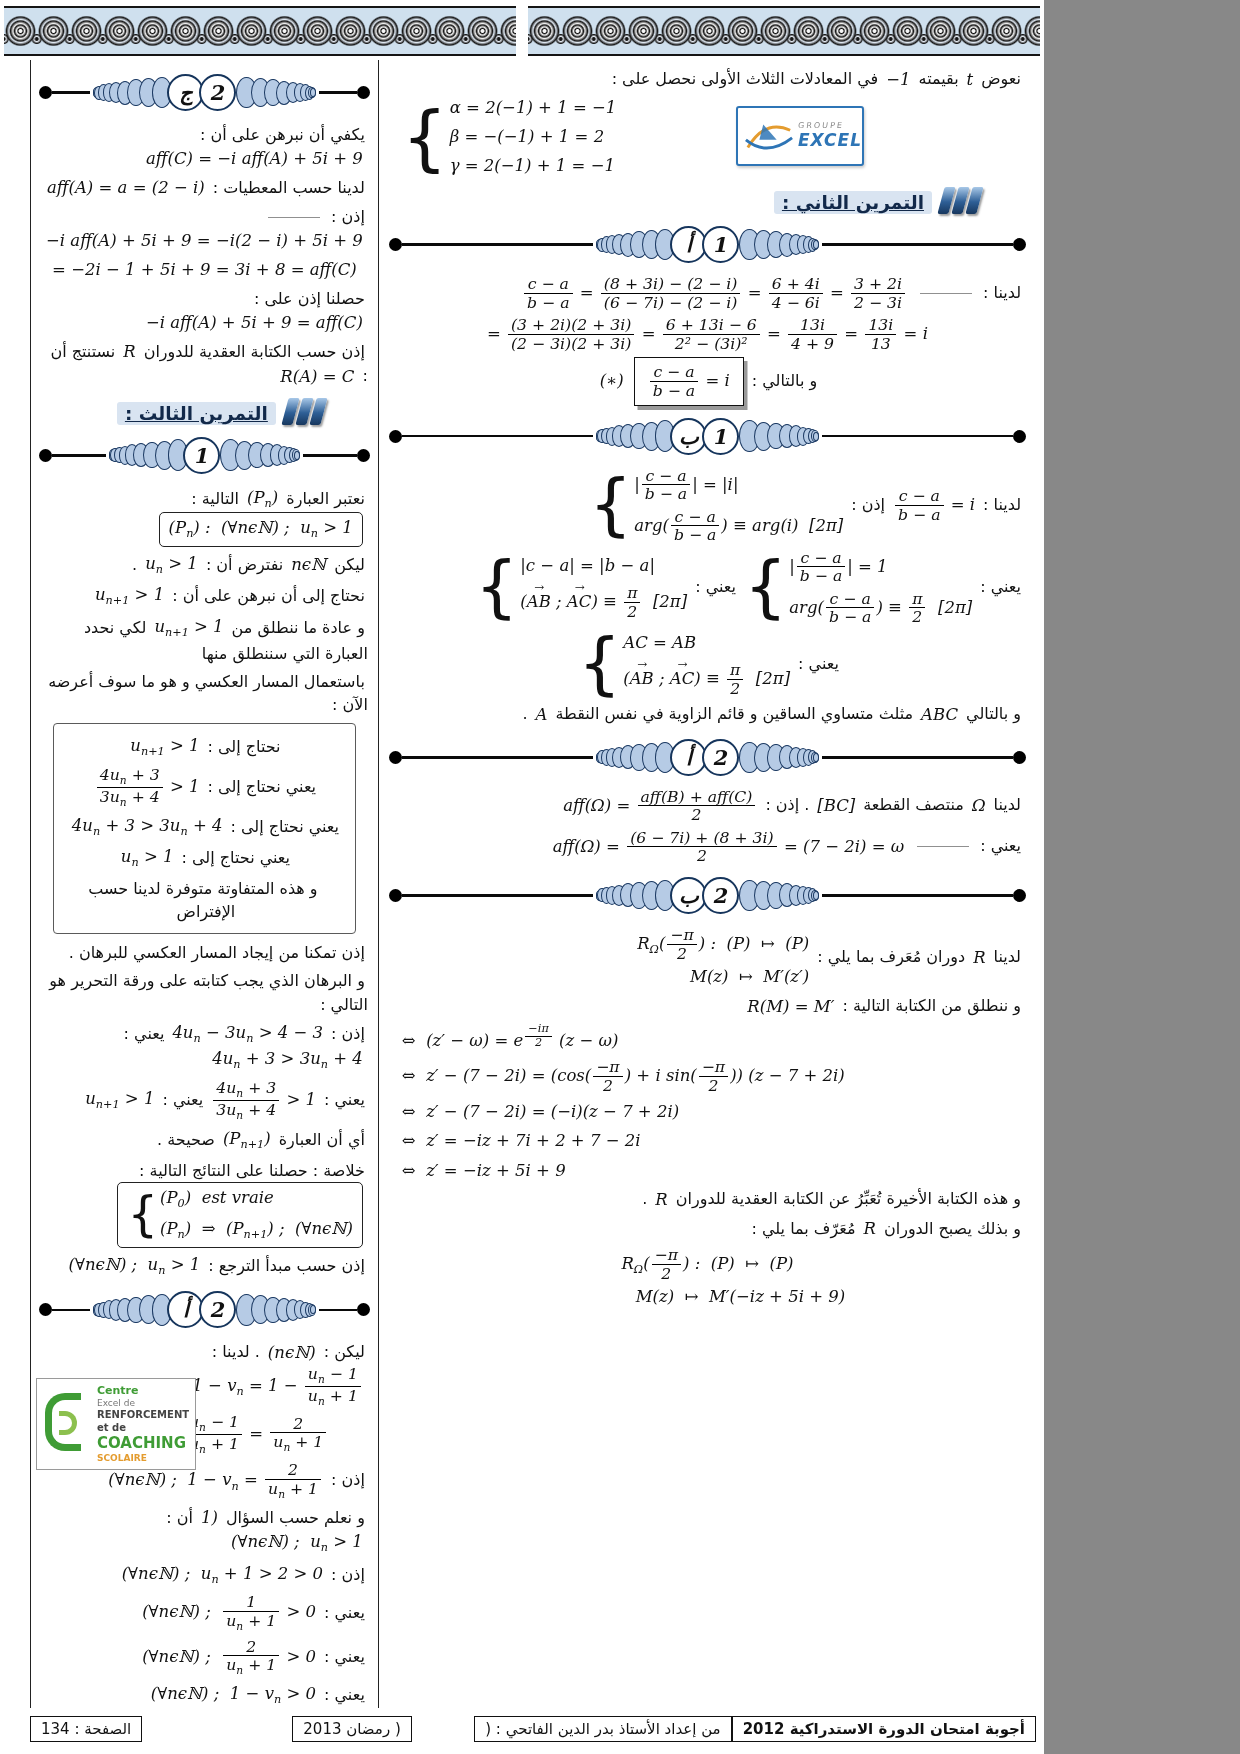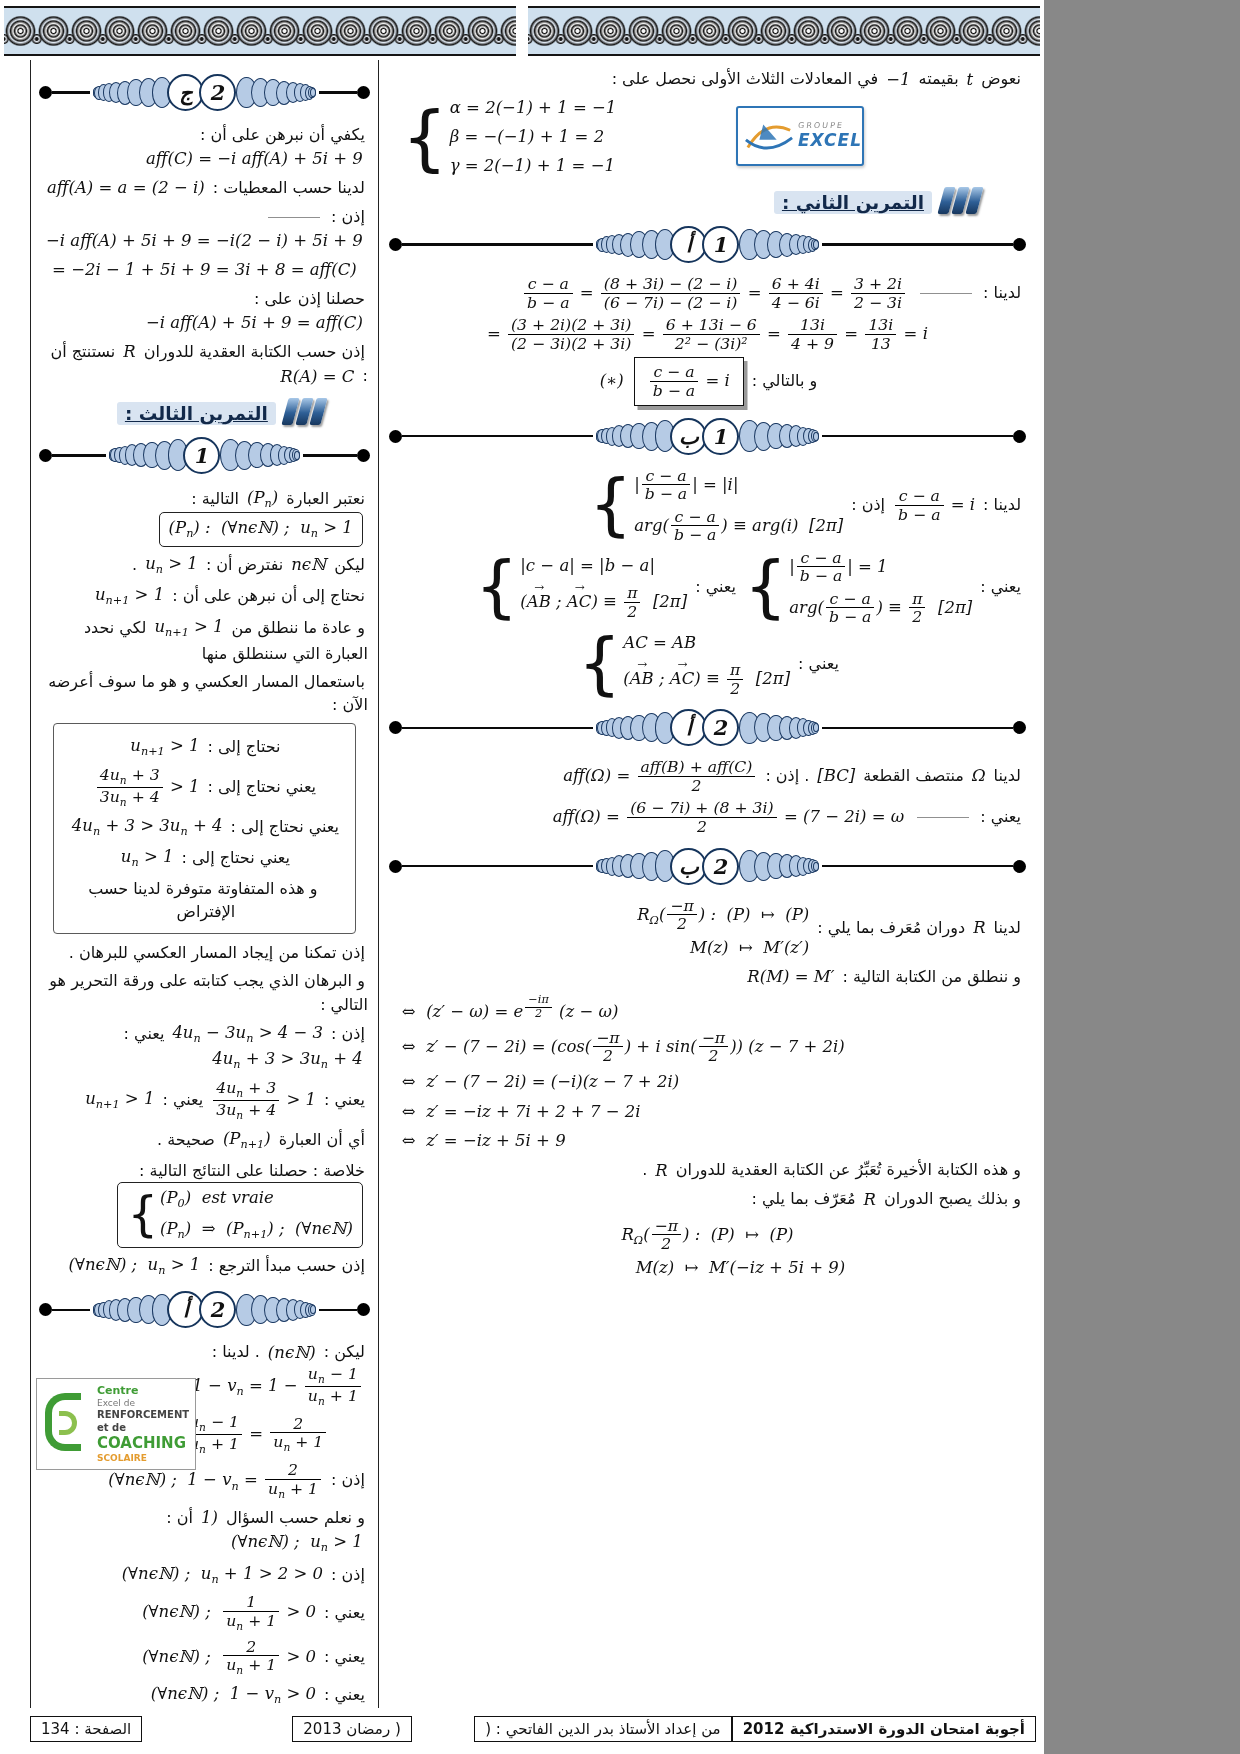--- a/index.html
+++ b/index.html
@@ -254,20 +254,21 @@
         <div class="tline c"><span class="ar">يعني :</span><span class="math sys">
             <span class="brace" style="font-size: 68px;">{</span>
             <span class="sysrows">
               <span class="sysrow">AC = AB</span>
               <span class="sysrow">(<span class="vec">AB</span> ; <span class="vec">AC</span>) ≡ <span class="frac">
                   <span class="fn">π</span>
                   <span class="fd">2</span>
                 </span> &nbsp;[2π]</span>
             </span>
           </span></div>
+        <div class="tline r"><span class="ar">و بالتالي</span><span class="math">ABC</span><span class="ar">مثلث متساوي الساقين و قائم الزاوية في نفس النقطة</span><span class="math">A</span><span class="ar">.</span></div>
         <div class="divider">
           <span class="ddot"></span>
           <span class="drule"></span>
           <span class="dmid">
             <span class="crun">
               <i class="cr" style="height: 9px; width: 5.94px;"></i>
               <i class="cr" style="height: 11.5px; width: 7.59px;"></i>
               <i class="cr" style="height: 14px; width: 9.24px;"></i>
               <i class="cr" style="height: 16.5px; width: 10.89px;"></i>
               <i class="cr" style="height: 19px; width: 12.54px;"></i>

